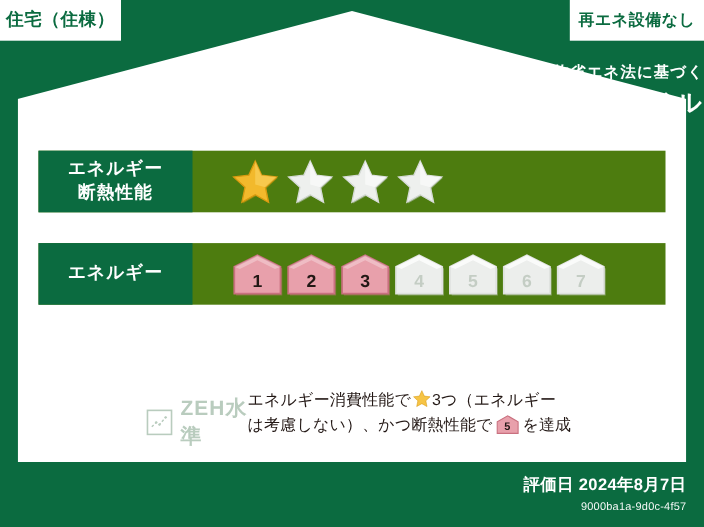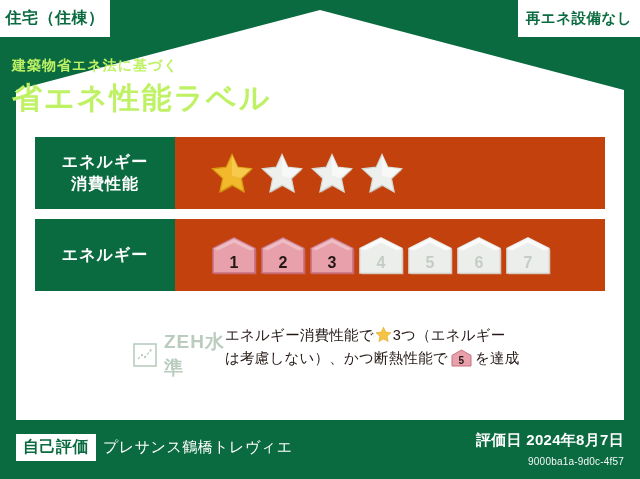--- a/index.html
+++ b/index.html
@@ -24,28 +24,28 @@
   .corner-tag{
     position:absolute;background:#ffffff;color:#0b6b40;
     font-weight:bold;display:flex;align-items:center;justify-content:center;
     letter-spacing:.5px;
   }
   #tag-left{left:0;top:0;width:110px;height:37px;font-size:16px;}
   #tag-right{right:0;top:0;width:122px;height:37px;font-size:14.5px;}
 
   
   .title-wrap{
-    position:absolute;left:12px;right:0;top:57px;text-align:left;color:#bef264;
+    position:absolute;left:0;right:0;top:57px;text-align:right;color:#ffffff;
   }
   .title-sub{font-size:14px;font-weight:bold;letter-spacing:1px;line-height:1.2;}
-  .title-main{font-size:30px;font-weight:bold;letter-spacing:2px;margin-top:6px;line-height:1.2;}
+  .title-main{font-size:23px;font-weight:bold;letter-spacing:2px;margin-top:6px;line-height:1.2;}
 
   
   .rows{position:absolute;left:35px;top:137px;width:570px;}
-  .rating-row{display:flex;height:72px;margin-bottom:10px;background:#c2410c;}
+  .rating-row{display:flex;height:56px;margin-bottom:28px;background:#4d7c0f;}
   .row-head{
     width:140px;flex:0 0 140px;background:#0b6b40;color:#ffffff;
     display:flex;flex-direction:column;align-items:center;justify-content:center;
     font-weight:bold;font-size:16px;line-height:1.35;letter-spacing:1px;
   }
   .row-head .l2{display:block;}
   .row-body{flex:1;display:flex;align-items:center;padding-left:35px;}
 
   
   .star{width:44px;height:42px;margin-right:6px;display:block;}
@@ -55,21 +55,21 @@
   .grade{position:relative;width:48px;height:40px;}
   .grade svg{display:block;width:48px;height:40px;}
   .grade span{
     position:absolute;left:0;right:0;bottom:4px;text-align:center;
     font-size:16px;font-weight:bold;line-height:1;
   }
   .grade.on span{color:#231815;}
   .grade.off span{color:#c4cdc4;}
 
   
-  .zeh-area{position:absolute;left:35px;top:321px;display:flex;align-items:flex-start;}
+  .zeh-area{position:absolute;left:35px;top:350px;display:flex;align-items:flex-start;}
   .zeh-badge{display:flex;align-items:center;width:190px;padding-top:8px;padding-left:98px;box-sizing:border-box;}
   .zeh-icon{width:24px;height:24px;flex:0 0 24px;}
   .zeh-text{font-size:19px;font-weight:bold;color:#b9ccbe;letter-spacing:1px;margin-left:7px;}
   .desc{font-size:14.5px;color:#231815;line-height:1.62;letter-spacing:.2px;padding-top:3px;}
   .desc .inline-star{display:inline-block;vertical-align:-3px;width:17px;height:17px;margin:0 1px;}
   .desc .inline-grade{display:inline-block;vertical-align:-4px;width:21px;height:18px;position:relative;margin:0 3px;}
   .desc .inline-grade svg{display:block;width:21px;height:18px;}
   .desc .inline-grade b{
     position:absolute;left:0;right:0;bottom:1px;text-align:center;
     font-size:10px;color:#231815;line-height:1;font-weight:bold;
@@ -100,21 +100,21 @@
   <div class="title-wrap">
     <div class="title-sub">建築物省エネ法に基づく</div>
     <div class="title-main">省エネ性能ラベル</div>
   </div>
 
   <div class="rows">
 
     <div class="rating-row">
       <div class="row-head">
         <span>エネルギー</span>
-        <span class="l2">消費性能</span>
+        <span class="l2">断熱性能</span>
       </div>
       <div class="row-body" id="star-container">
           <span class="star">
             <svg viewBox="0 0 24 24" class="star">
               <polygon points="12,1.4 15.3,8.7 23.2,9.6 17.3,15 18.9,22.8 12,18.9 5.1,22.8 6.7,15 0.8,9.6 8.7,8.7" transform="translate(0.5,0.6)" fill="#c9970f" opacity="0.55"></polygon>
               <polygon points="12,1.4 15.3,8.7 23.2,9.6 17.3,15 18.9,22.8 12,18.9 5.1,22.8 6.7,15 0.8,9.6 8.7,8.7" fill="#f2b92c" stroke="#d89a10" stroke-width="0.7"></polygon>
               <polygon points="12,1.4 15.3,8.7 23.2,9.6 17.3,15 12,13.6" fill="#fbd76a" opacity="0.55"></polygon>
             </svg>
           </span>
           <span class="star">
@@ -226,23 +226,19 @@
       <span>エネルギー消費性能で</span><span class="inline-star"><svg viewBox="0 0 24 24">
             <polygon points="12,1.6 15.2,8.6 22.6,9.5 17.1,14.6 18.6,22 12,18.3 5.4,22 6.9,14.6 1.4,9.5 8.8,8.6" fill="#f6c445" stroke="#d99a12" stroke-width="0.7"></polygon>
           </svg></span><span>3つ（エネルギー</span><br>
       <span>は考慮しない）、かつ断熱性能で</span><span class="inline-grade"><svg viewBox="0 0 21 18">
             <polygon points="1,17 1,6.4 10.5,1 20,6.4 20,17" fill="#e8a0ab" stroke="#c9707f" stroke-width="1"></polygon>
           </svg><b>5</b></span><span>を達成</span>
     </div>
   </div>
 
   <div class="footer">
-    <div class="footer-left">
-      <span class="self-badge">自己評価</span>
-      <span class="bldg-name">プレサンス鶴橋トレヴィエ</span>
-    </div>
     <div class="footer-right">
       <div class="eval-date">評価日 2024年8月7日</div>
       <div class="eval-id">9000ba1a-9d0c-4f57</div>
     </div>
   </div>
 
 </div>
 
 </body></html>

